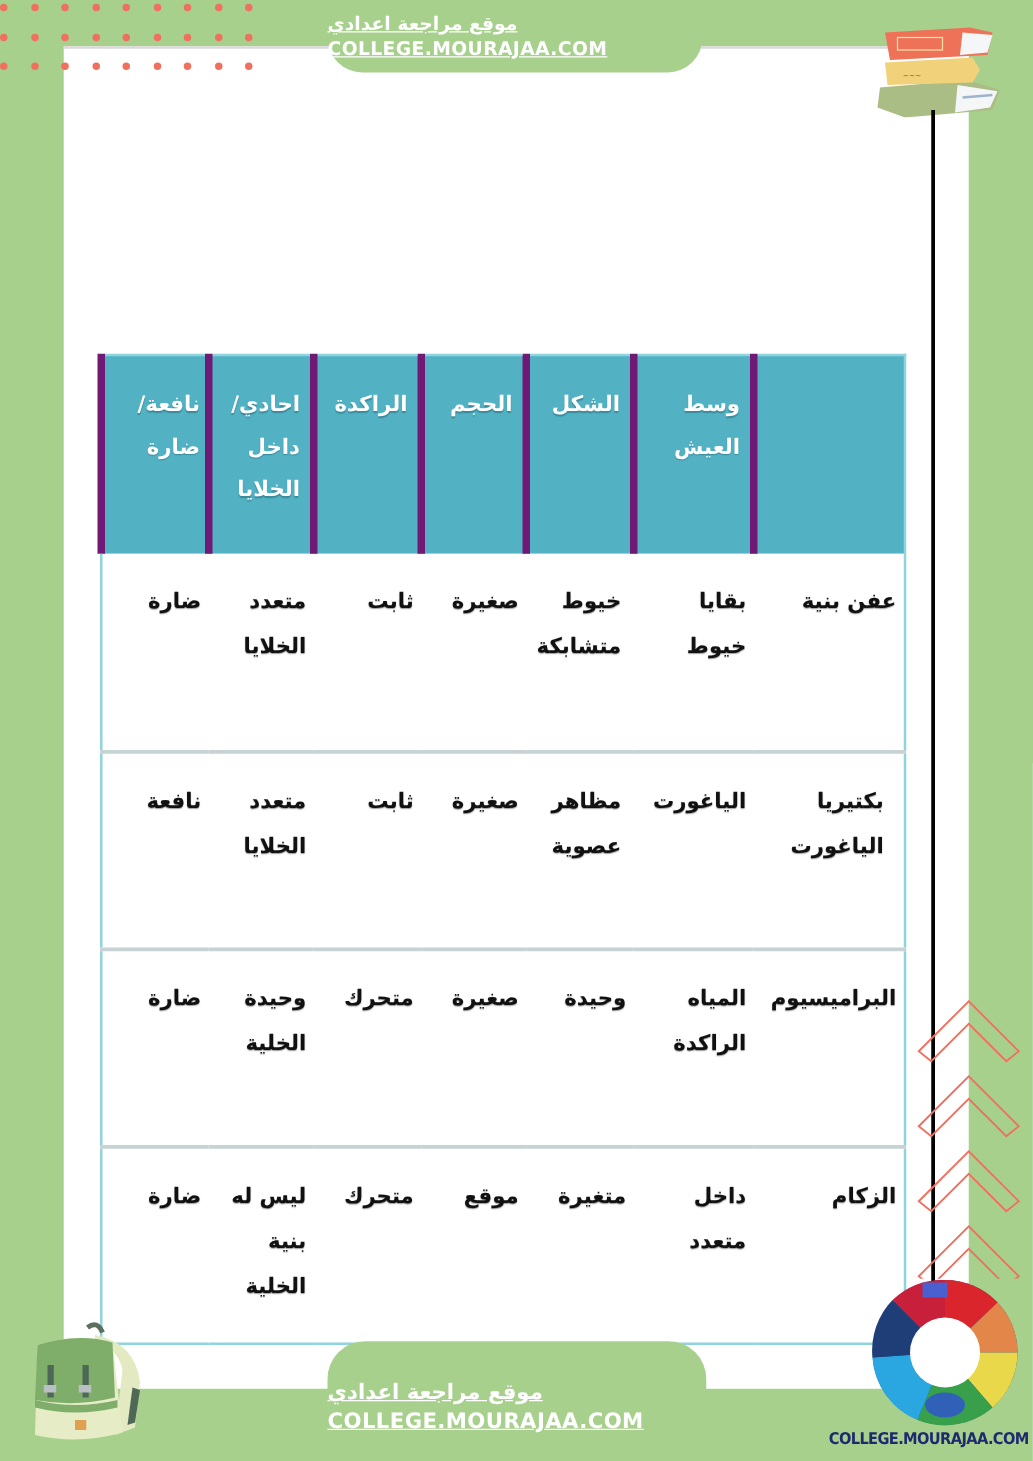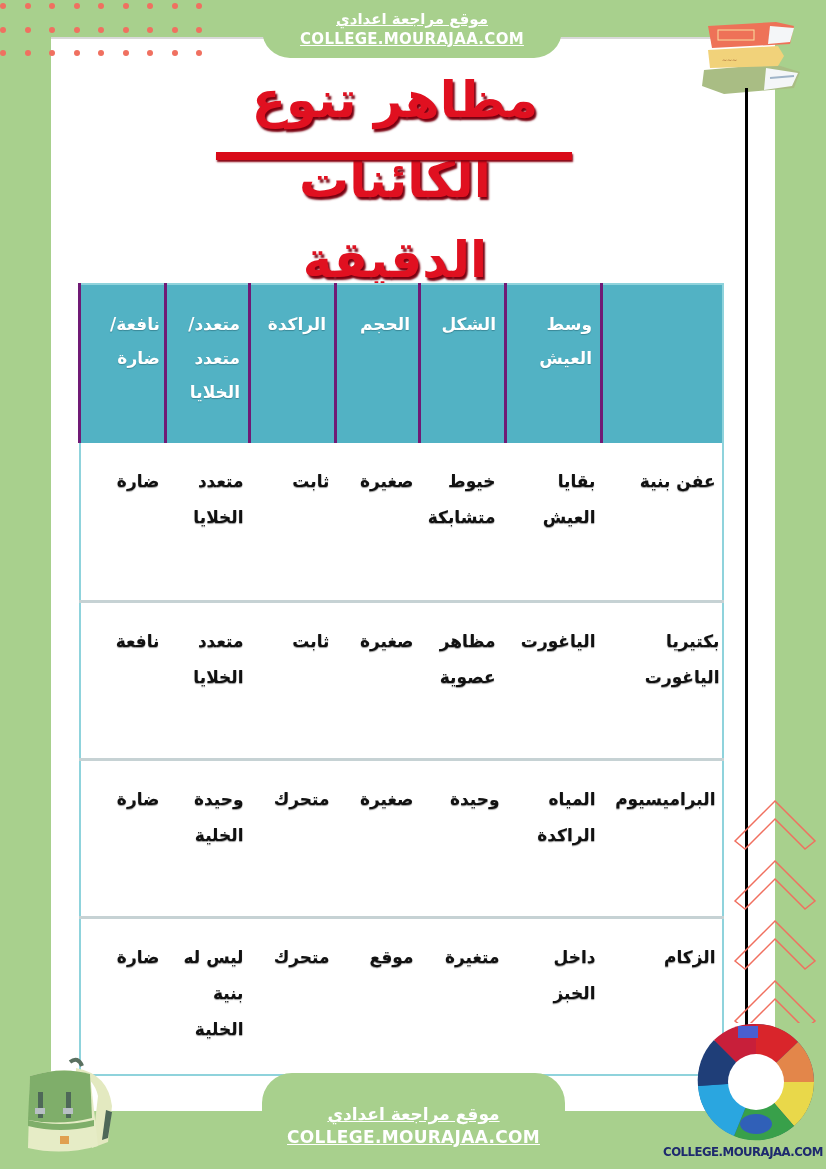--- a/index.html
+++ b/index.html
@@ -7,35 +7,35 @@
   body { position: relative; font-family: "DejaVu Sans", sans-serif; }
 
   .page { position: absolute; left: 0; top: 0; width: 826px; height: 1169px; background: #a8d08d; }
 
   .white-panel { position: absolute; left: 51px; top: 37px; width: 724px; height: 1074px; background: #ffffff; }
   .panel-topline { position: absolute; left: 51px; top: 37px; width: 724px; height: 2px; background: #d9d9d9; }
 
   .dots { position: absolute; left: 0; top: 0; width: 210px; height: 56px; }
   .dot { position: absolute; width: 6px; height: 6px; border-radius: 50%; background: #f07060; }
 
-  .site-tab { position: absolute; background: #a8d08d; display: flex; flex-direction: column; align-items: center; justify-content: center; color: #ffffff; text-decoration: underline; }
+  .site-tab { position: absolute; background: #a8d08d; display: flex; flex-direction: column; align-items: flex-start; justify-content: center; color: #ffffff; text-decoration: underline; }
   .site-tab.top { left: 262px; top: 0; width: 300px; height: 58px; border-radius: 0 0 28px 28px; }
   .site-tab.bottom { left: 262px; top: 1073px; width: 303px; height: 96px; border-radius: 30px 30px 0 0; padding-top: 10px; }
   .site-tab .ar { font-size: 15px; font-weight: bold; line-height: 20px; direction: rtl; }
   .site-tab .en { font-size: 15px; font-weight: bold; line-height: 20px; letter-spacing: 0.3px; }
   .site-tab.bottom .ar, .site-tab.bottom .en { font-size: 17px; line-height: 23px; }
 
   .title-wrap { position: absolute; left: 210px; top: 60px; width: 370px; height: 110px; text-align: center; }
   .title-text { font-family: "DejaVu Sans", sans-serif; font-weight: bold; font-size: 50px; line-height: 80px; color: #e01020; direction: rtl; text-shadow: 2px 3px 2px #7a0010; letter-spacing: -1px; }
   .title-underline { position: absolute; left: 6px; top: 92px; width: 356px; height: 8px; background: #d90a18; box-shadow: 1px 2px 2px #8a0010; }
 
   .vline { position: absolute; left: 745px; top: 88px; width: 3px; height: 1015px; background: #000; }
 
   table.org { position: absolute; left: 78px; top: 283px; width: 643px; border-collapse: collapse; direction: rtl; table-layout: fixed; border: 2px solid #8fd3dc; }
-  table.org th { background: #52b2c4; color: #ffffff; height: 159px; vertical-align: top; text-align: right; padding: 22px 8px 0 6px; font-size: 17px; font-weight: bold; line-height: 34px; border-left: 3px solid #701a75; text-shadow: 0 1px 1px #3a8898; }
+  table.org th { background: #52b2c4; color: #ffffff; height: 159px; vertical-align: top; text-align: right; padding: 22px 8px 0 6px; font-size: 17px; font-weight: bold; line-height: 34px; border-left: 6px solid #701a75; text-shadow: 0 1px 1px #3a8898; }
   table.org td { background: #ffffff; height: 158px; vertical-align: top; text-align: right; padding: 20px 6px 0 4px; font-size: 17px; font-weight: bold; line-height: 36px; color: #111; border-top: 3px solid #c6d2d4; text-shadow: 0 1px 1px #999; }
   table.org tr:first-child td { border-top: none; }
 
   .deco { position: absolute; }
   .books { left: 694px; top: 12px; width: 110px; height: 82px; }
   .chevrons { left: 733px; top: 793px; width: 90px; height: 230px; }
   .wheel { left: 694px; top: 1020px; width: 124px; height: 124px; }
   .wheel-label { position: absolute; left: 662px; top: 1144px; width: 162px; text-align: center; font-family: "DejaVu Sans Condensed", "DejaVu Sans", sans-serif; font-weight: bold; font-size: 13px; color: #1e2a6e; letter-spacing: -0.5px; }
   .backpack { left: 12px; top: 1056px; width: 100px; height: 100px; }
 </style>
@@ -75,24 +75,20 @@
       <span class="dot" style="left: 147px; top: 50px;"></span>
       <span class="dot" style="left: 171.5px; top: 50px;"></span>
       <span class="dot" style="left: 196px; top: 50px;"></span>
     </div>
 
   <div class="site-tab top">
     <div class="ar">موقع مراجعة اعدادي</div>
     <div class="en">COLLEGE.MOURAJAA.COM</div>
   </div>
 
-  <div class="title-wrap">
-    <div class="title-text">مظاهر تنوع الكائنات الدقيقة</div>
-    <div class="title-underline"></div>
-  </div>
 
   <svg class="deco books" viewBox="0 0 110 82">
     <path d="M10 58 L80 52 L106 60 L100 76 L30 82 L8 74 Z" fill="#a9bd84"></path>
     <path d="M72 56 L104 61 L98 74 L70 78 Z" fill="#f4f6f8"></path>
     <line x1="76" y1="66" x2="100" y2="64" stroke="#9fb4c8" stroke-width="2"></line>
     <path d="M14 38 L84 34 L90 44 L84 54 L16 56 Z" fill="#f1d27a"></path>
     <text x="28" y="50" font-size="6" fill="#a06030" font-family="DejaVu Sans, sans-serif">~~~</text>
     <path d="M14 14 L82 10 L100 14 L96 32 L18 36 Z" fill="#ee7258"></path>
     <path d="M76 14 L100 16 L96 30 L74 32 Z" fill="#f4f6f8"></path>
     <rect x="24" y="18" width="36" height="10" fill="none" stroke="#f8e0a0" stroke-width="1"></rect>
@@ -101,55 +97,55 @@
   <div class="vline"></div>
 
   <table class="org">
     <thead>
       <tr>
         <th style="width:121px"></th>
         <th style="width:96px">وسط العيش</th>
         <th style="width:86px">الشكل</th>
         <th style="width:84px">الحجم</th>
         <th style="width:86px">الراكدة</th>
-        <th style="width:84px">متعدد/متعدد الخلايا</th>
+        <th style="width:84px">احادي/داخل الخلايا</th>
         <th style="width:86px; padding-left:2px; padding-right:4px;">نافعة/ضارة</th>
       </tr>
     </thead>
     <tbody>
       <tr>
         <td>عفن بنية</td>
-        <td>بقايا العيش</td>
+        <td>بقايا خيوط</td>
         <td style="padding-right:10px">خيوط متشابكة</td>
         <td>صغيرة</td>
         <td>ثابت</td>
         <td>متعدد الخلايا</td>
         <td>ضارة</td>
       </tr>
       <tr>
-        <td style="padding-right:2px">بكتيريا الياغورت</td>
+        <td style="padding-right:16px">بكتيريا الياغورت</td>
         <td>الياغورت</td>
         <td style="padding-right:10px">مظاهر عصوية</td>
         <td>صغيرة</td>
         <td>ثابت</td>
         <td>متعدد الخلايا</td>
         <td>نافعة</td>
       </tr>
       <tr>
         <td>البراميسيوم</td>
         <td>المياه الراكدة</td>
         <td>وحيدة</td>
         <td>صغيرة</td>
         <td>متحرك</td>
         <td>وحيدة الخلية</td>
         <td>ضارة</td>
       </tr>
       <tr>
         <td>الزكام</td>
-        <td>داخل الخبز</td>
+        <td>داخل متعدد</td>
         <td>متغيرة</td>
         <td>موقع</td>
         <td>متحرك</td>
         <td>ليس له بنية الخلية</td>
         <td>ضارة</td>
       </tr>
     </tbody>
   </table>
 
   <svg class="deco chevrons" viewBox="0 0 90 230">

